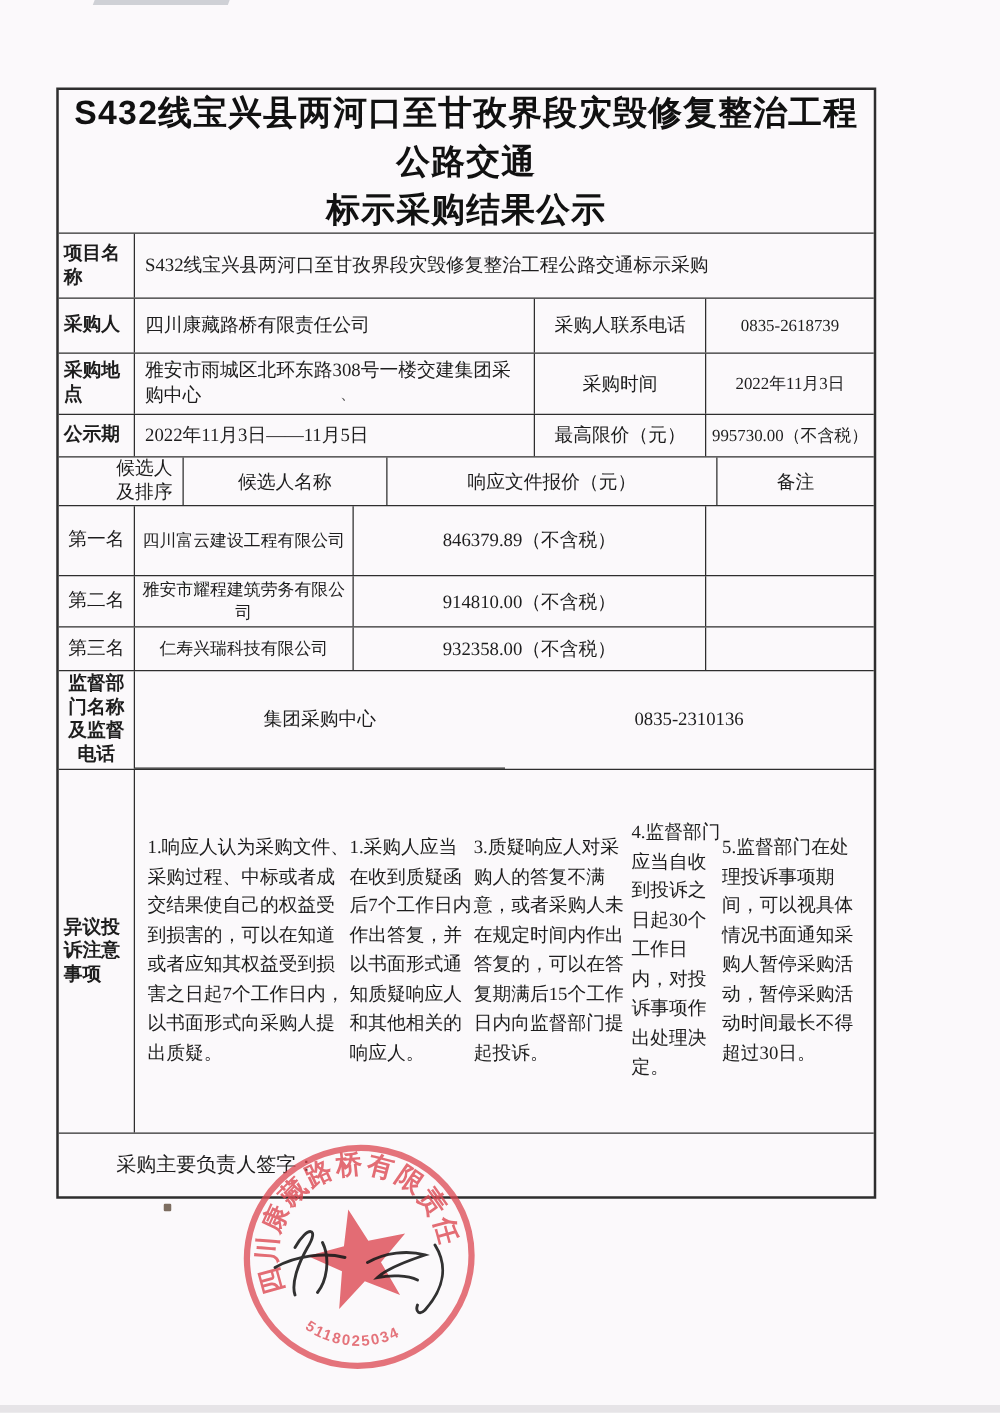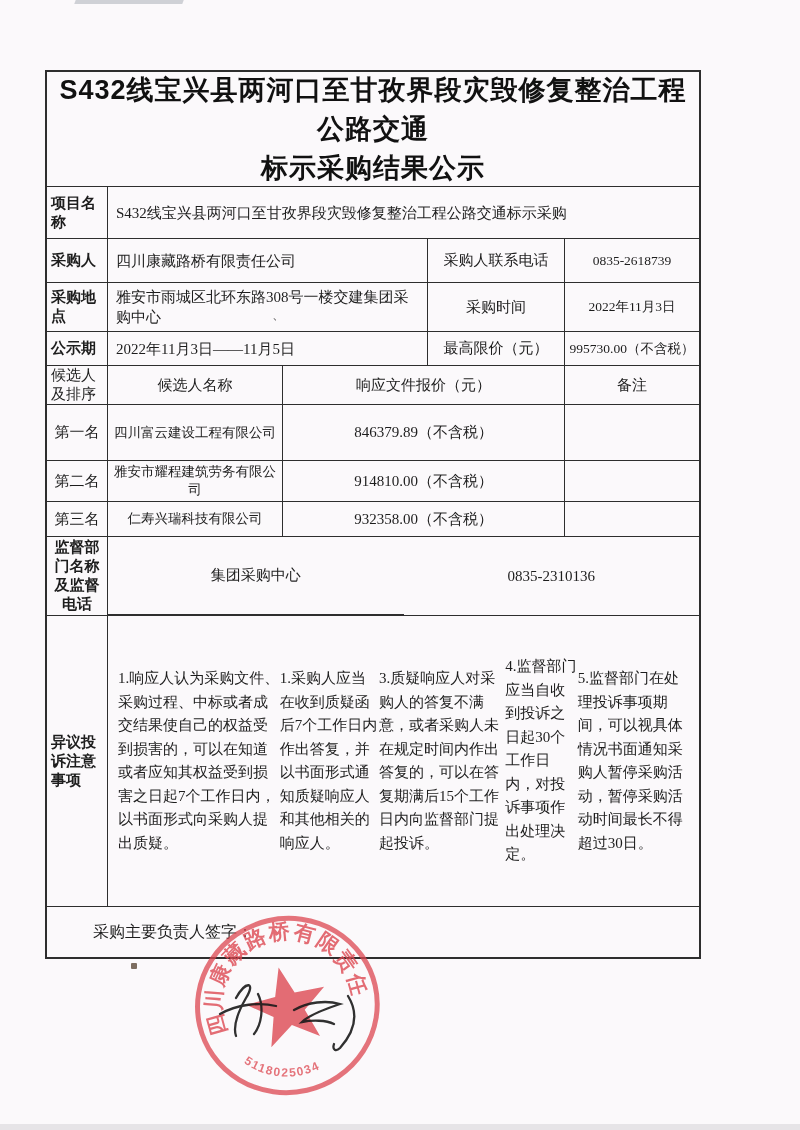--- a/index.html
+++ b/index.html
@@ -28,21 +28,21 @@
   .lbl-center { text-align:center; justify-content:center; }
   .r-project { height:52px; }
   .r-buyer { height:44px; }
   .r-location { height:49px; }
   .r-publicity { height:34px; }
   .val-wide { flex:1; padding:2px 8px; line-height:20px; }
   .val-mid { width:320px; padding:2px 8px; line-height:20px; }
   .lbl2 { width:137px; justify-content:center; text-align:center; }
   .val2 { width:134px; justify-content:center; text-align:center; font-size:13.5px; }
 
-  .r-chead { height:39px; }
+  .r-chead { height:39px;padding-left:42px; }
   .c-rank { width:61px; justify-content:center; text-align:center; padding:2px; line-height:19px; }
   .c-rank-hd { justify-content:flex-start; text-align:left; padding:2px 4px; }
   .c-name { width:175px; justify-content:center; text-align:center; font-size:13.5px; padding:1px; }
   .c-name-hd { font-size:15px; }
   .c-price { width:282px; justify-content:center; text-align:center; }
   .c-remark { width:134px; justify-content:center; }
   .r-c1 { height:56px; } .r-c2 { height:41px; } .r-c3 { height:35px; }
 
   .r-other { height:68px; }
   .r-sup { height:79px; }

